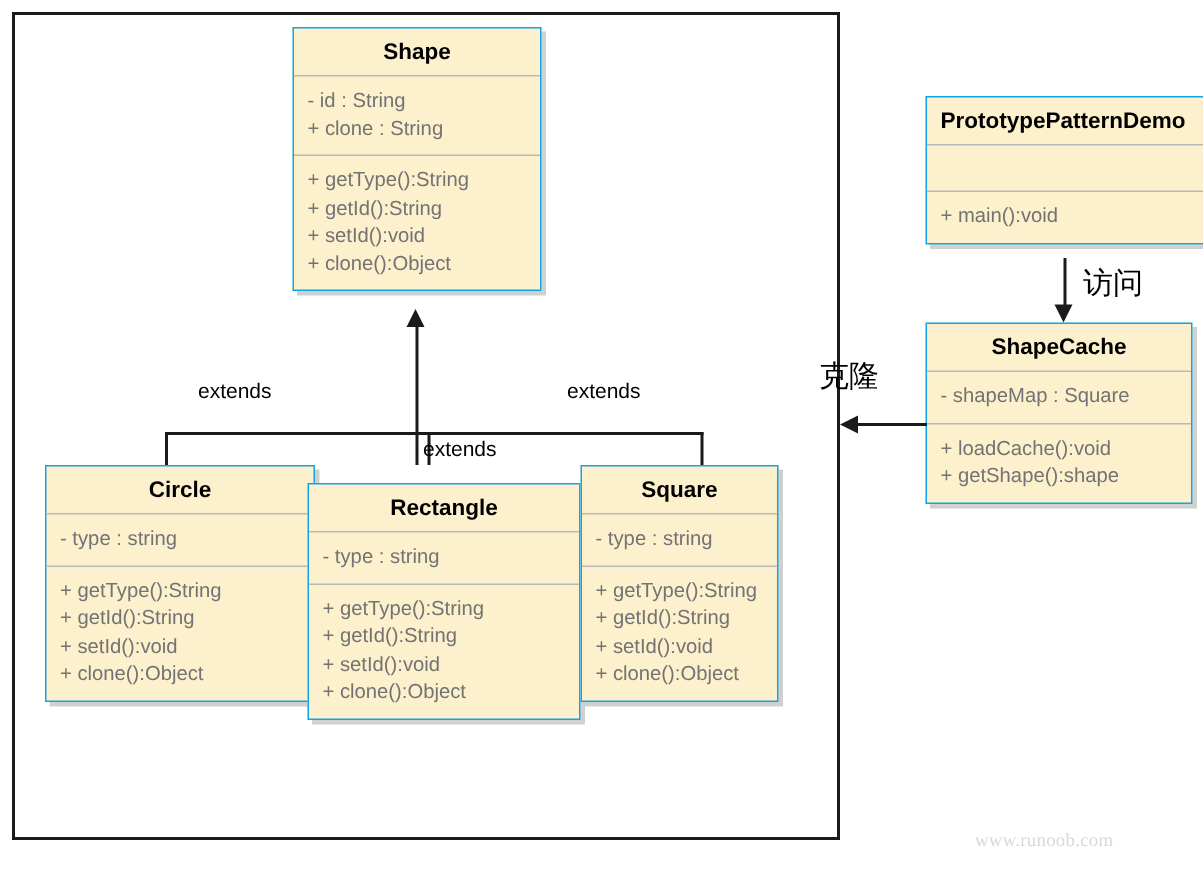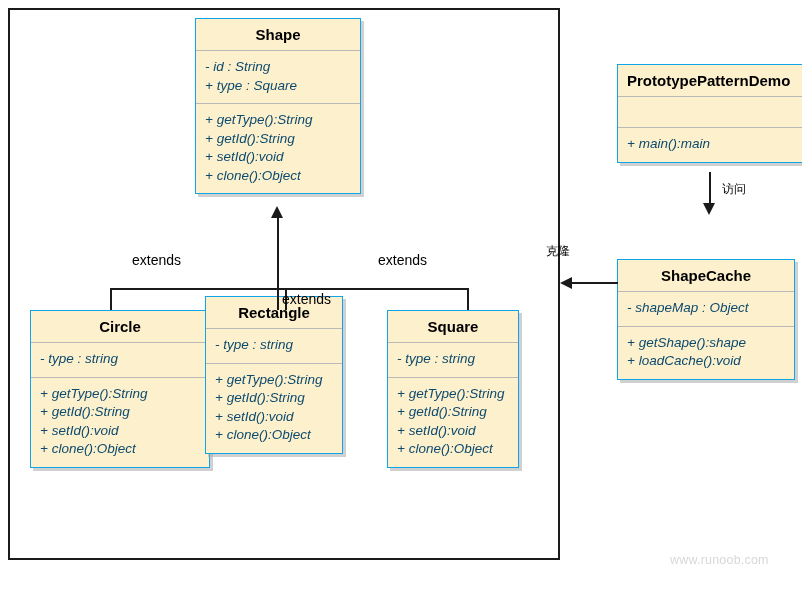--- a/index.html
+++ b/index.html
@@ -55,24 +55,23 @@
   }
   .uml-section {
     padding: 7px 9px 8px 9px;
     border-bottom: 1px solid #b9b9b9;
   }
   .uml-section:last-child {
     border-bottom: none;
   }
   .uml-row {
     font-size: 13.5px;
-    color: #0c4a6e;
+    color: #737373;
     line-height: 18.5px;
     white-space: nowrap;
-    font-style: italic;
   }
   .uml-section.empty {
     height: 30px;
     padding: 0;
   }
 
   
   .line-v {
     position: absolute;
     width: 2px;
@@ -113,21 +112,21 @@
   
   .edge-label {
     position: absolute;
     font-size: 14px;
     color: #000000;
     white-space: nowrap;
     background: transparent;
     line-height: 16px;
   }
   .edge-label.cjk {
-    font-size: 12px;
+    font-size: 20px;
   }
 
   
   .watermark {
     position: absolute;
     font-size: 12.5px;
     color: #d8d8d8;
     white-space: nowrap;
     letter-spacing: 0.2px;
   }
@@ -136,21 +135,21 @@
 <body>
 
 <div id="canvas">
 
   <div class="package-box"></div>
 
   <div class="uml-class" style="left:195px; top:18px; width:166px;">
     <div class="uml-title">Shape</div>
     <div class="uml-section">
       <div class="uml-row">-  id : String</div>
-      <div class="uml-row">+ type : Square</div>
+      <div class="uml-row">+ clone : String</div>
     </div>
     <div class="uml-section">
       <div class="uml-row">+ getType():String</div>
       <div class="uml-row">+ getId():String</div>
       <div class="uml-row">+ setId():void</div>
       <div class="uml-row">+ clone():Object</div>
     </div>
   </div>
 
   <div class="uml-class" style="left:30px; top:310px; width:180px;">
@@ -159,21 +158,21 @@
       <div class="uml-row">- type : string</div>
     </div>
     <div class="uml-section">
       <div class="uml-row">+ getType():String</div>
       <div class="uml-row">+ getId():String</div>
       <div class="uml-row">+ setId():void</div>
       <div class="uml-row">+ clone():Object</div>
     </div>
   </div>
 
-  <div class="uml-class" style="left:205px; top:296px; width:138px;">
+  <div class="uml-class" style="left:205px; top:322px; width:182px;">
     <div class="uml-title">Rectangle</div>
     <div class="uml-section">
       <div class="uml-row">- type : string</div>
     </div>
     <div class="uml-section">
       <div class="uml-row">+ getType():String</div>
       <div class="uml-row">+ getId():String</div>
       <div class="uml-row">+ setId():void</div>
       <div class="uml-row">+ clone():Object</div>
     </div>
@@ -189,32 +188,32 @@
       <div class="uml-row">+ getId():String</div>
       <div class="uml-row">+ setId():void</div>
       <div class="uml-row">+ clone():Object</div>
     </div>
   </div>
 
   <div class="uml-class" style="left:617px; top:64px; width:190px;">
     <div class="uml-title left">PrototypePatternDemo</div>
     <div class="uml-section empty"></div>
     <div class="uml-section">
-      <div class="uml-row">+ main():main</div>
-    </div>
-  </div>
-
-  <div class="uml-class" style="left:617px; top:215px; width:178px;margin-top:44px;">
+      <div class="uml-row">+ main():void</div>
+    </div>
+  </div>
+
+  <div class="uml-class" style="left:617px; top:215px; width:178px;">
     <div class="uml-title">ShapeCache</div>
     <div class="uml-section">
-      <div class="uml-row">- shapeMap : Object</div>
-    </div>
-    <div class="uml-section">
+      <div class="uml-row">- shapeMap : Square</div>
+    </div>
+    <div class="uml-section">
+      <div class="uml-row">+ loadCache():void</div>
       <div class="uml-row">+ getShape():shape</div>
-      <div class="uml-row">+ loadCache():void</div>
     </div>
   </div>
 
   <div class="line-v" style="left:277px; top:212px; height:98px;"></div>
   <div class="arrow-up" style="left:271px; top:206px;"></div>
 
   <div class="line-h" style="left:111px; top:288px; width:358px;"></div>
 
   <div class="line-v" style="left:110px; top:288px; height:22px;"></div>
   <div class="line-v" style="left:285px; top:288px; height:22px;"></div>
@@ -225,15 +224,15 @@
   <div class="edge-label" style="left:282px; top:291px;">extends</div>
 
   <div class="line-v" style="left:709px; top:172px; height:32px;"></div>
   <div class="arrow-down" style="left:703px; top:203px;"></div>
   <div class="edge-label cjk" style="left:722px; top:181px;">访问</div>
 
   <div class="line-h" style="left:572px; top:282px; width:46px;"></div>
   <div class="arrow-left" style="left:560px; top:277px;"></div>
   <div class="edge-label cjk" style="left:546px; top:243px;">克隆</div>
 
-  <div class="watermark" style="left:670px; top:553px;">www.runoob.com</div>
+  <div class="watermark" style="left:650px; top:553px;font-family:Liberation Serif, serif;">www.runoob.com</div>
 
 </div>
 
 </body></html>

